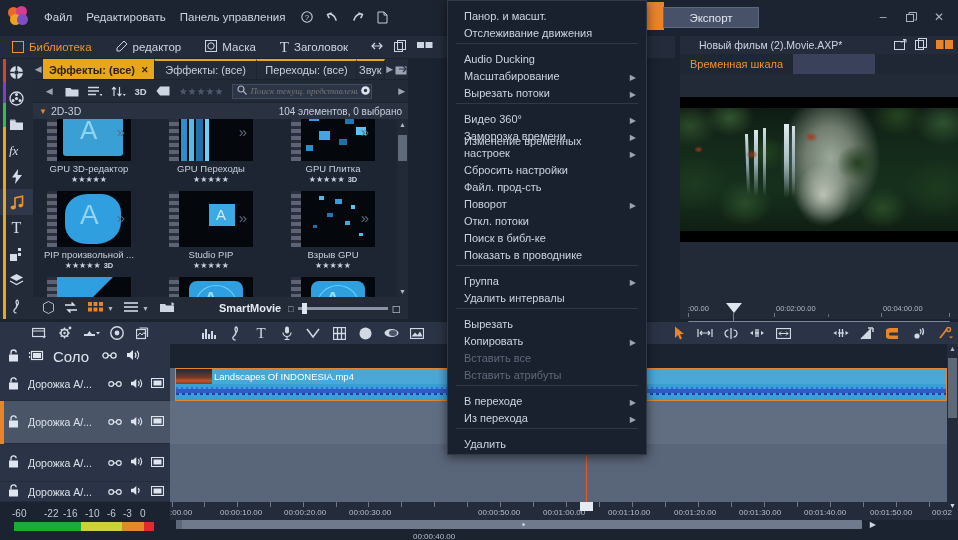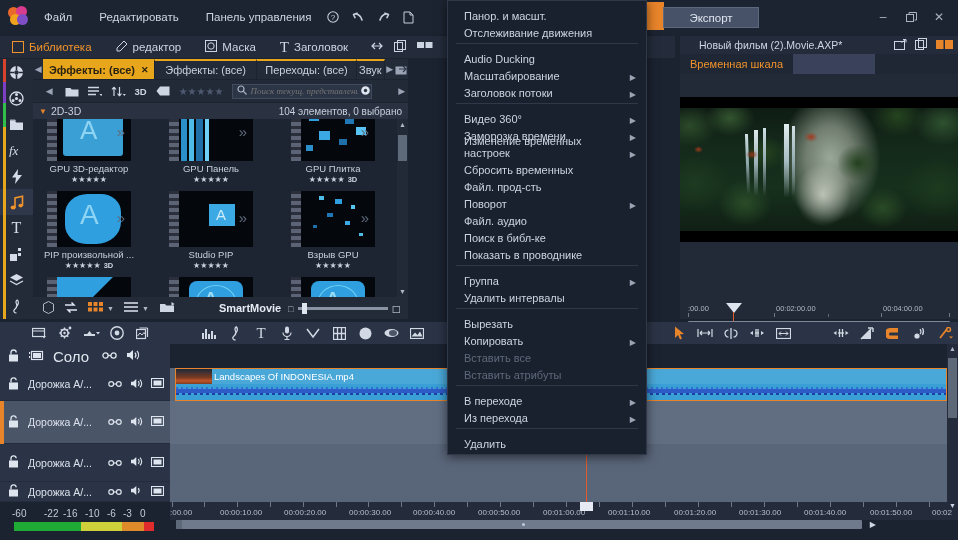--- a/index.html
+++ b/index.html
@@ -12,21 +12,21 @@
   .app { position:relative; width:958px; height:540px; }
 
   
   .titlebar { position:absolute; left:0; top:0; width:958px; height:34px; background:#1d2431; display:flex; align-items:center; }
   .logo { width:22px; height:22px; margin-left:8px; position:relative; }
   .logo i { position:absolute; width:11px; height:11px; border-radius:50%; }
   .logo i:nth-child(1){ background:#e8692a; left:0; top:1px;}
   .logo i:nth-child(2){ background:#d93b8e; left:8px; top:0;}
   .logo i:nth-child(3){ background:#f0a21d; left:2px; top:8px;}
   .logo i:nth-child(4){ background:#7d4ec4; left:9px; top:8px;}
-  .menubar { display:flex; align-items:center; gap:27px; margin-left:14px; }
+  .menubar { display:flex; align-items:center; gap:14px; margin-left:14px; }
   .menubar span { font-size:11.5px; color:#cdd5e2; cursor:default; }
   .tb-icons { display:flex; align-items:center; gap:12px; margin-left:16px; color:#c6cedb; }
   .tb-icons svg { display:block; }
   .win-ctl { position:absolute; right:6px; top:0; height:34px; display:flex; align-items:center; gap:2px; }
   .win-ctl div { width:26px; height:24px; display:flex; align-items:center; justify-content:center; color:#aab3c2; font-size:12px; }
   .export-btn { position:absolute; left:663px; top:7px; width:96px; height:21px; background:#475268; border:1px solid #5c6880;
      color:#dfe5ee; font-size:11.5px; display:flex; align-items:center; justify-content:center; }
   .orange-tab { position:absolute; left:622px; top:2px; width:42px; height:28px; background:#e8842a; color:#fff;
      font-size:11.5px; display:flex; align-items:center; justify-content:flex-start; padding-left:4px; overflow:hidden; }
 
@@ -407,21 +407,21 @@
         <div class="thumbwrap">
             <div class="filmstrip"></div>
           <div class="thumb">
             <div style="position:absolute;left:2px;top:0;width:6px;height:56px;background:#2b8fc9;"></div>
             <div style="position:absolute;left:10px;top:0;width:5px;height:56px;background:#4fbbe8;"></div>
             <div style="position:absolute;left:17px;top:0;width:7px;height:56px;background:#1f6fa8;"></div>
             <div style="position:absolute;left:26px;top:0;width:4px;height:56px;background:#6fd0f5;"></div>
           </div>
           <div class="chev">»</div>
         </div>
-        <div class="cap">GPU Панель</div>
+        <div class="cap">GPU Переходы</div>
         <div class="rate"><span>★★★★★</span></div>
       </div>
 
       <div class="cell" style="margin-top:-16px;">
         <div class="thumbwrap">
             <div class="filmstrip"></div>
           <div class="thumb">
             <div style="position:absolute;left:8px;top:8px;width:10px;height:8px;background:#2f9fe0;"></div>
 
             <div style="position:absolute;left:44px;top:12px;width:9px;height:7px;background:#2077b5;"></div>
@@ -1024,21 +1024,21 @@
       <span class="tick" style="left:67px;"></span>
       <span class="tc" style="left:50px;">00:00:10.00</span>
       <span class="tick" style="left:100px;"></span>
       <span class="tick" style="left:133px;"></span>
       <span class="tc" style="left:114px;">00:00:20.00</span>
       <span class="tick" style="left:166px;"></span>
       <span class="tick" style="left:198px;"></span>
       <span class="tc" style="left:179px;">00:00:30.00</span>
       <span class="tick" style="left:231px;"></span>
       <span class="tick" style="left:264px;"></span>
-      <span class="tc" style="left:243px;">00:00:40.00</span>
+      <span class="tc" style="left:243px;margin-top:24px;">00:00:40.00</span>
       <span class="tick" style="left:297px;"></span>
       <span class="tick" style="left:330px;"></span>
       <span class="tc" style="left:308px;">00:00:50.00</span>
       <span class="tick" style="left:363px;"></span>
       <span class="tick" style="left:396px;"></span>
       <span class="tc" style="left:373px;">00:01:00.00</span>
       <span class="tick" style="left:429px;"></span>
       <span class="tick" style="left:462px;"></span>
       <span class="tc" style="left:438px;">00:01:10.00</span>
       <span class="tick" style="left:495px;"></span>
@@ -1095,48 +1095,48 @@
       </div>
       <div class="ctx-sep"></div>
       <div class="ctx-item">
         <span>Audio Ducking</span>
       </div>
       <div class="ctx-item">
         <span>Масштабирование</span>
         <span class="ctx-arrow">▶</span>
       </div>
       <div class="ctx-item">
-        <span>Заголовок потоки</span>
+        <span>Вырезать потоки</span>
         <span class="ctx-arrow">▶</span>
       </div>
       <div class="ctx-sep"></div>
       <div class="ctx-item">
         <span>Видео 360°</span>
         <span class="ctx-arrow">▶</span>
       </div>
       <div class="ctx-item">
         <span>Заморозка времени</span>
         <span class="ctx-arrow">▶</span>
       </div>
       <div class="ctx-item">
         <span>Изменение временных настроек</span>
         <span class="ctx-arrow">▶</span>
       </div>
       <div class="ctx-item">
-        <span>Сбросить временных</span>
+        <span>Сбросить настройки</span>
       </div>
       <div class="ctx-item">
         <span>Файл. прод-сть</span>
       </div>
       <div class="ctx-item">
         <span>Поворот</span>
         <span class="ctx-arrow">▶</span>
       </div>
       <div class="ctx-item">
-        <span>Файл. аудио</span>
+        <span>Откл. потоки</span>
       </div>
       <div class="ctx-item">
         <span>Поиск в библ-ке</span>
       </div>
       <div class="ctx-item">
         <span>Показать в проводнике</span>
       </div>
       <div class="ctx-sep"></div>
       <div class="ctx-item">
         <span>Группа</span>

